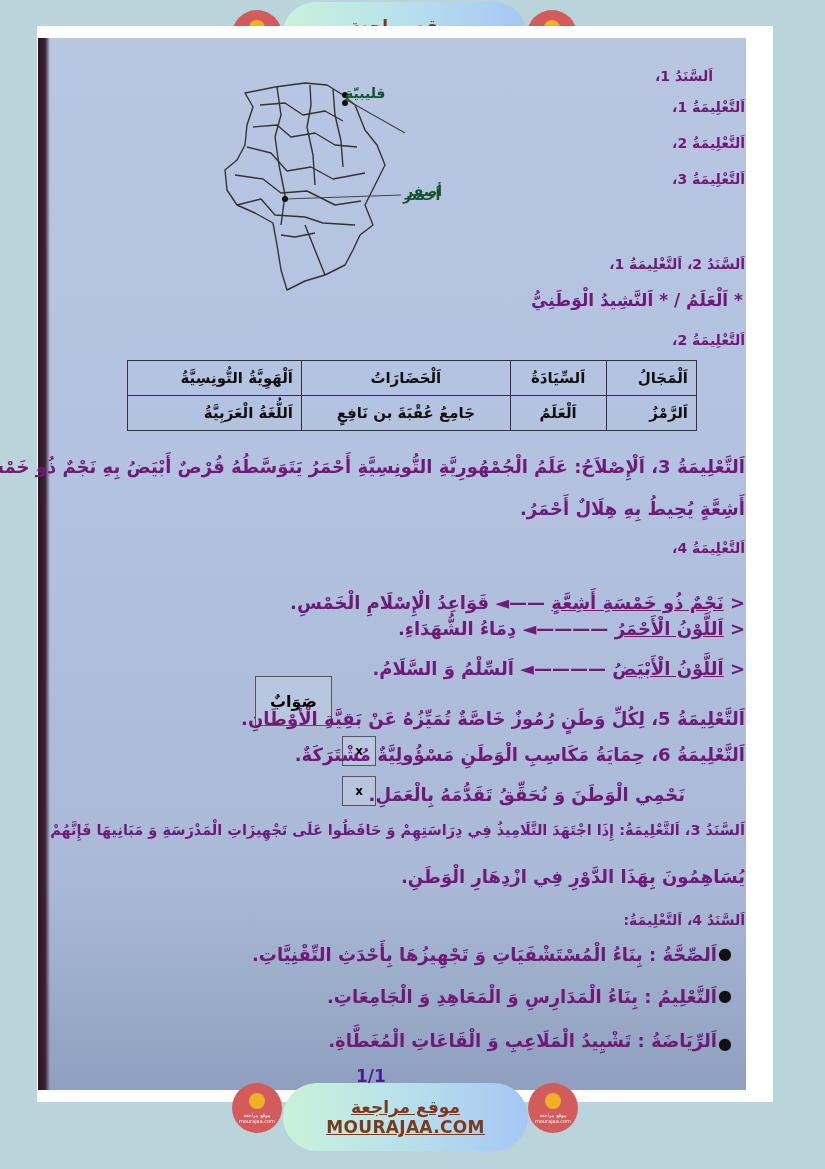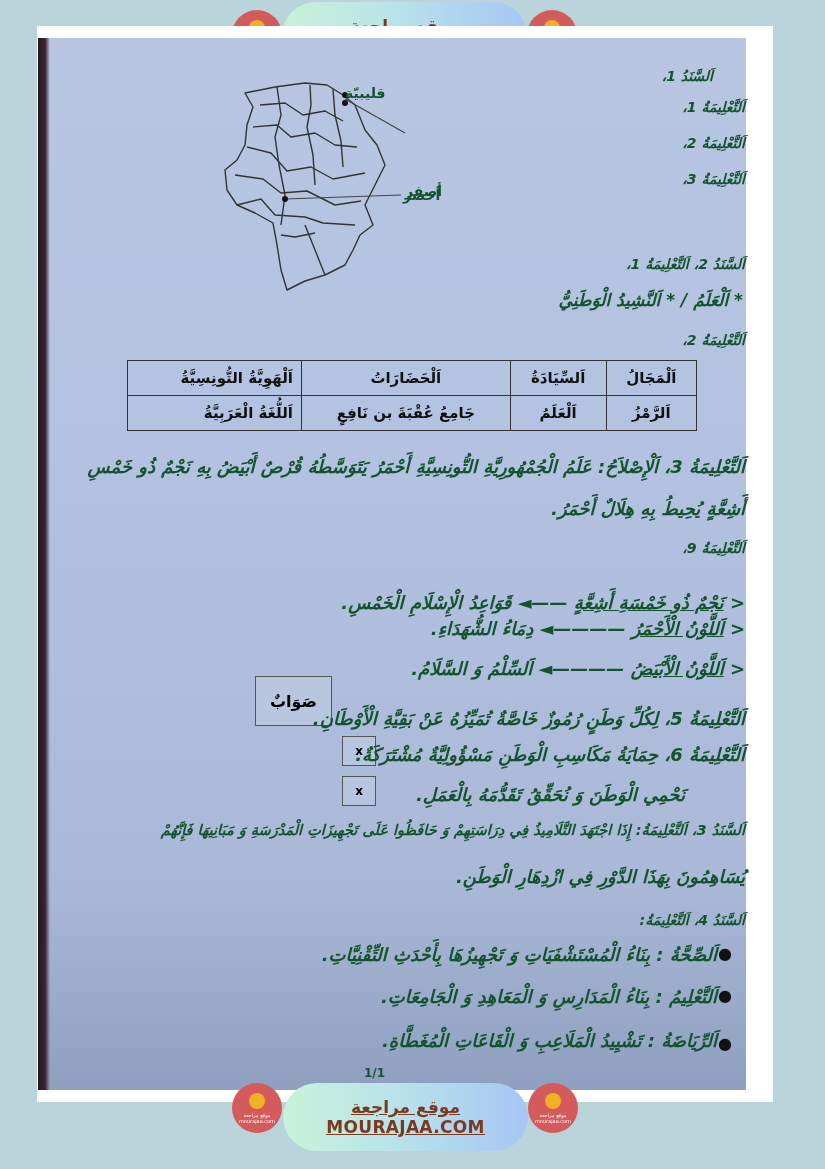--- a/index.html
+++ b/index.html
@@ -15,37 +15,37 @@
   .photo {
     position:absolute; left:38px; top:38px; width:708px; height:1052px;
     background:linear-gradient(180deg,#b8c6e2 0%,#b2c2e0 40%,#a9b9d7 80%,#8f9fbf 100%);
     overflow:hidden;
   }
   .photo-edge {
     position:absolute; left:0; top:0; width:12px; height:100%;
     background:linear-gradient(90deg,#2a1520 0%,#3a2430 60%,rgba(150,160,200,0) 100%);
   }
   .ar {
-    position:absolute; direction:rtl; text-align:left; color:#14532d;
-    font-family:"DejaVu Sans", sans-serif; font-weight:bold; white-space:nowrap;font-style:italic;
+    position:absolute; direction:rtl; text-align:left; color:#701a75;
+    font-family:"DejaVu Sans", sans-serif; font-weight:bold; white-space:nowrap;
   }
   .lbl { font-size:14px; }
   .line { font-size:18px; }
   .u { text-decoration:underline; }
 
   
   .map { position:absolute; left:215px; top:75px; width:250px; height:220px; }
   .map-label { position:absolute; font-size:14px; font-weight:bold; color:#14532d; direction:rtl; }
 
   table.t {
     position:absolute; left:127px; top:360px; width:570px; border-collapse:collapse;
     direction:rtl; font-size:15px; font-weight:bold; color:#111;
   }
   table.t td { border:1.5px solid #333; padding:6px 8px; height:22px; text-align:center; }
-  table.t td:first-child { text-align:center; }
+  table.t td:first-child { text-align:right; }
   table.t td:last-child { text-align:right; }
 
   .box {
     position:absolute; border:1.5px solid #555; background:rgba(255,255,255,0.15);
     display:flex; align-items:center; justify-content:center; font-weight:bold; color:#000000;
   }
   .bullet { position:absolute; font-size:16px; color:#111; }
 
   .badge {
     position:absolute; width:50px; height:50px; border-radius:50%; background:#d45b5b;
@@ -57,21 +57,21 @@
   }
   .badge .tiny { font-size:5px; color:#fff; margin-top:3px; line-height:6px; text-align:center; }
   .pill {
     position:absolute; width:245px; height:68px; border-radius:34px;
     background:linear-gradient(90deg,#c9f2d9 0%,#b9e3ea 45%,#a6c6f4 100%);
     display:flex; flex-direction:column; align-items:center; justify-content:center;
     color:#7a3a1f; font-weight:bold; text-decoration:underline;
   }
   .pill .ar-title { font-size:17px; direction:rtl; text-decoration:underline; }
   .pill .en-title { font-size:17px; font-family:"DejaVu Sans", sans-serif; text-decoration:underline; letter-spacing:0.3px; }
-  .pager { position:absolute; left:364px; top:1066px; font-size:12px; color:#14532d; font-weight:bold; }
+  .pager { position:absolute; left:356px; top:1066px; font-size:17px; color:#4c1d95; font-weight:bold; }
 </style>
 </head>
 <body>
 
 <div class="badge" style="left:232px;top:10px;">
   <div class="logo"></div>
   <div class="tiny">موقع مراجعة mourajaa.com</div>
 </div>
 <div class="pill" style="left:282px;top:2px;">
   <span class="ar-title">موقع مراجعة</span>
@@ -139,21 +139,21 @@
   </tr>
 </tbody>
   </table>
 
 <div class="ar line" style="right:80px;top:456px;">
   <span>اَلتَّعْلِيمَةُ 3،</span>
   <span>اَلْإِصْلاَحُ: عَلَمُ الْجُمْهُورِيَّةِ التُّونِسِيَّةِ أَحْمَرُ يَتَوَسَّطُهُ قُرْصٌ أَبْيَضُ بِهِ نَجْمٌ ذُو خَمْسِ</span>
 </div>
 <div class="ar line" style="right:80px;top:498px;">أَشِعَّةٍ يُحِيطُ بِهِ هِلَالٌ أَحْمَرُ.</div>
 
-<div class="ar lbl" style="right:80px;top:540px;">اَلتَّعْلِيمَةُ 9،</div>
+<div class="ar lbl" style="right:80px;top:540px;">اَلتَّعْلِيمَةُ 4،</div>
 
 <div class="ar line" style="right:80px;top:576px;margin-top:16px;">
   <span>&lt; </span>
   <span class="u">نَجْمٌ ذُو خَمْسَةِ أَشِعَّةٍ</span>
   <span> ——◄ </span>
   <span>قَوَاعِدُ الْإِسْلَامِ الْخَمْسِ.</span>
 </div>
 <div class="ar line" style="right:80px;top:618px;">
   <span>&lt; </span>
   <span class="u">اَللَّوْنُ الْأَحْمَرُ</span>

